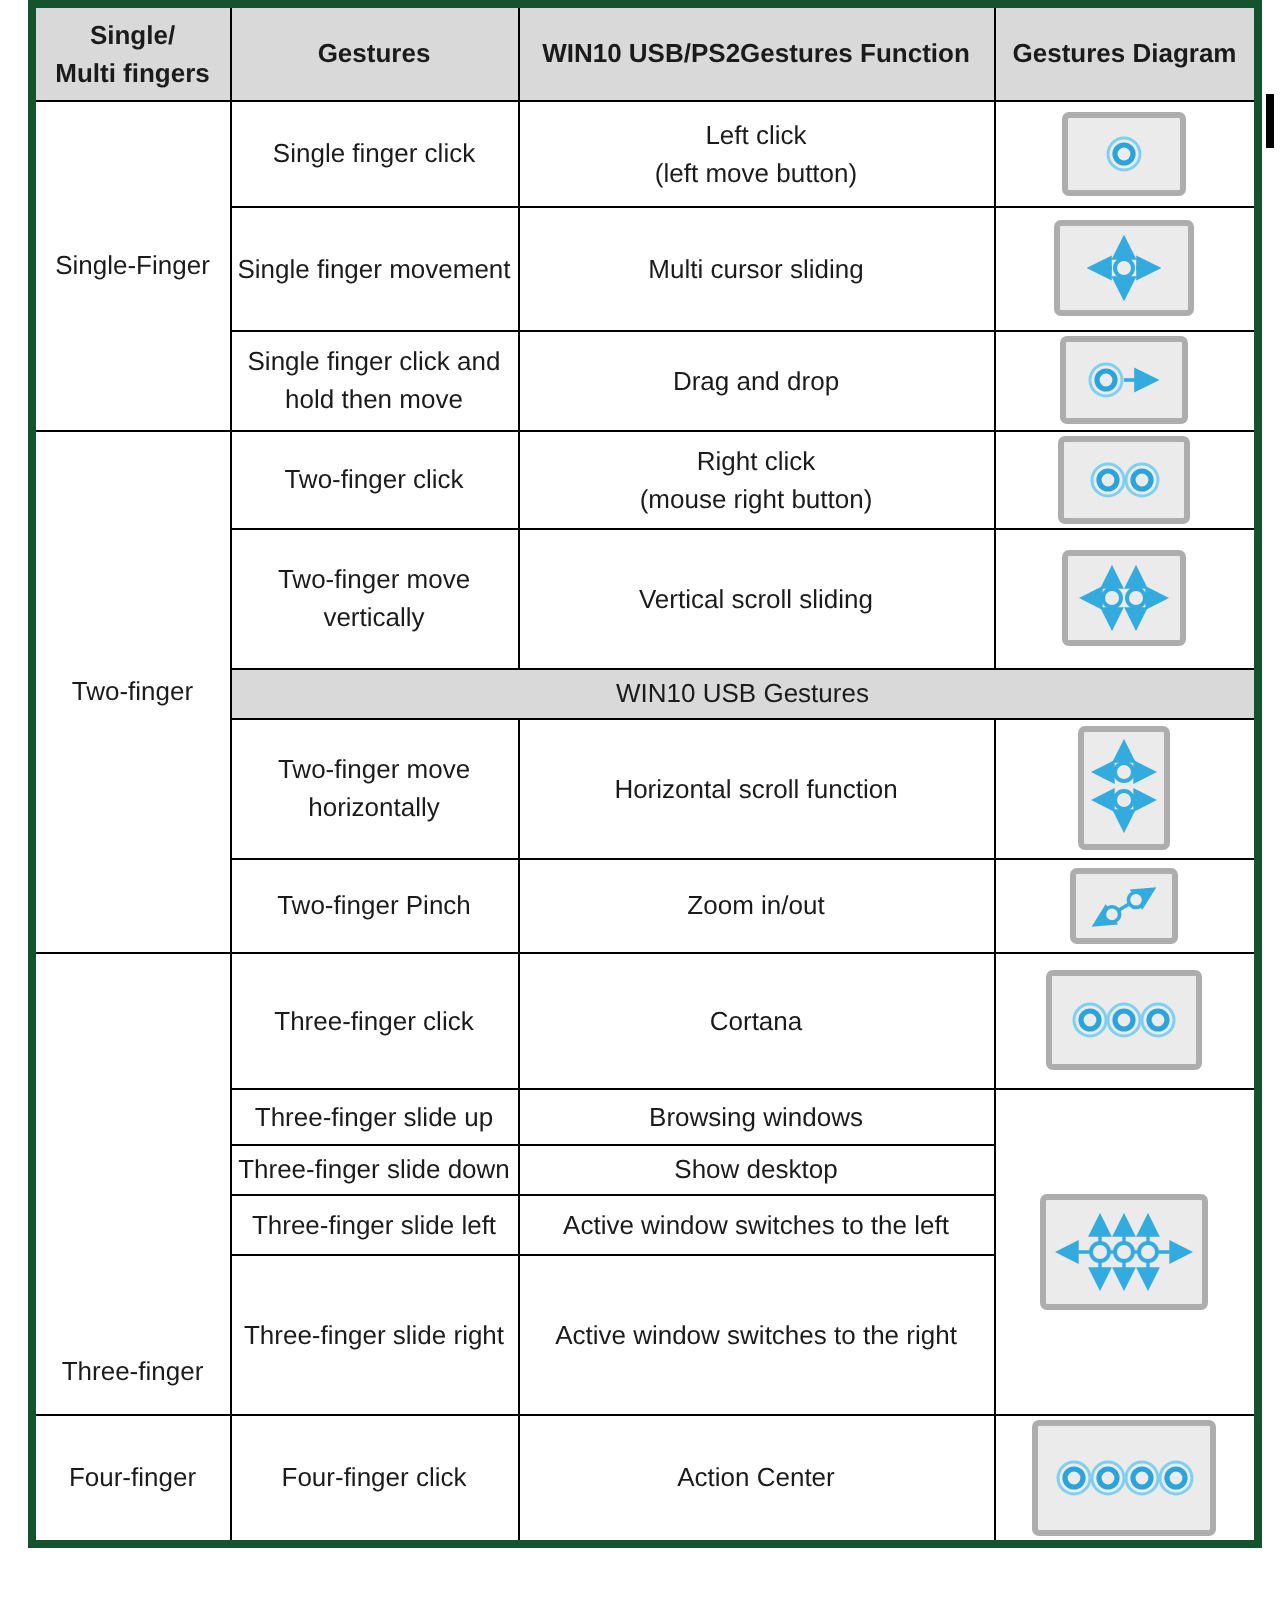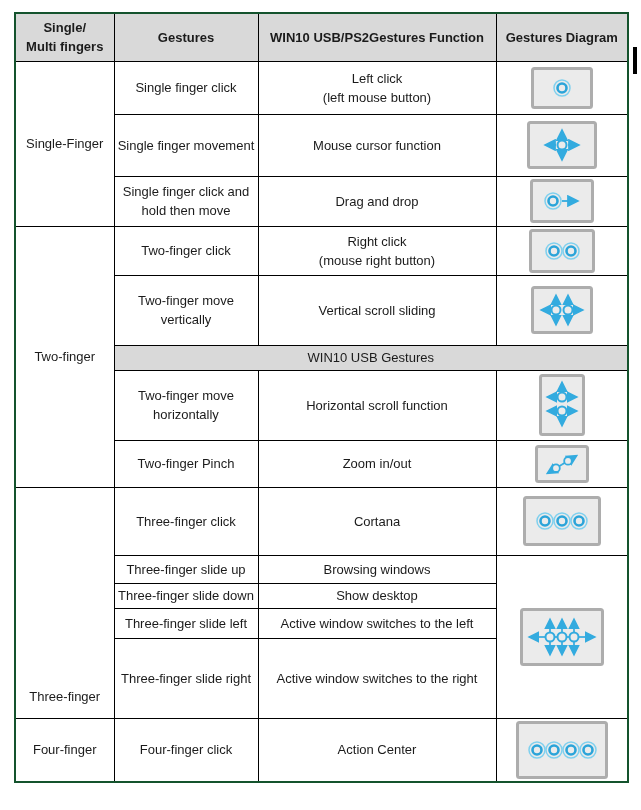--- a/index.html
+++ b/index.html
@@ -7,24 +7,24 @@
   body {
     background: #ffffff;
     font-family: "Liberation Sans", sans-serif;
     color: #1b1b1b;
     position: relative;
     overflow: hidden;
   }
   table.gestures {
     position: absolute;
     left: 14px;
-    top: 12px;
+    top: 0;
     border-collapse: collapse;
     table-layout: fixed;
-    border: 2px solid #14532d;
+    border: 4px solid #14532d;
   }
   td, th {
     border: 1px solid #000;
     text-align: center;
     vertical-align: middle;
     font-size: 13px;
     line-height: 19px;
     padding: 2px 3px;
     overflow: hidden;
   }
@@ -67,34 +67,34 @@
     <th class="gray">Gestures</th>
     <th class="gray">WIN10 USB/PS2Gestures Function</th>
     <th class="gray">Gestures Diagram</th>
   </tr>
 
   <tr style="height:53px">
     <td rowspan="3">Single-Finger</td>
     <td>Single finger click</td>
     <td>
       <div>Left click</div>
-      <div>(left mouse button)</div>
+      <div>(left move button)</div>
     </td>
     <td class="icon-cell">
       <svg width="62" height="42" viewBox="0 0 62 42">
         <rect x="1.5" y="1.5" width="59" height="39" rx="2" fill="#ebebeb" stroke="#adadad" stroke-width="3"></rect>
         <circle cx="31" cy="21" r="8" fill="none" stroke="#7fd0ee" stroke-width="1.5"></circle>
         <circle cx="31" cy="21" r="4.5" fill="none" stroke="#2ba4d9" stroke-width="2.6"></circle>
       </svg>
     </td>
   </tr>
 
   <tr style="height:62px">
     <td>Single finger movement</td>
-    <td>Mouse cursor function</td>
+    <td>Multi cursor sliding</td>
     <td class="icon-cell">
       <svg width="70" height="48" viewBox="0 0 70 48">
         <defs>
               <marker id="mMove" markerWidth="7" markerHeight="7" refX="5.5" refY="3.5" orient="auto">
                 <path d="M0,0 L7,3.5 L0,7 z" fill="#33abdf"></path>
               </marker>
             </defs>
         <rect x="1.5" y="1.5" width="67" height="45" rx="2" fill="#ebebeb" stroke="#adadad" stroke-width="3"></rect>
         <g stroke="#33abdf" stroke-width="1.8" fill="none">
           <line x1="35" y1="18" x2="35" y2="10" marker-end="url(#mMove)"></line>

